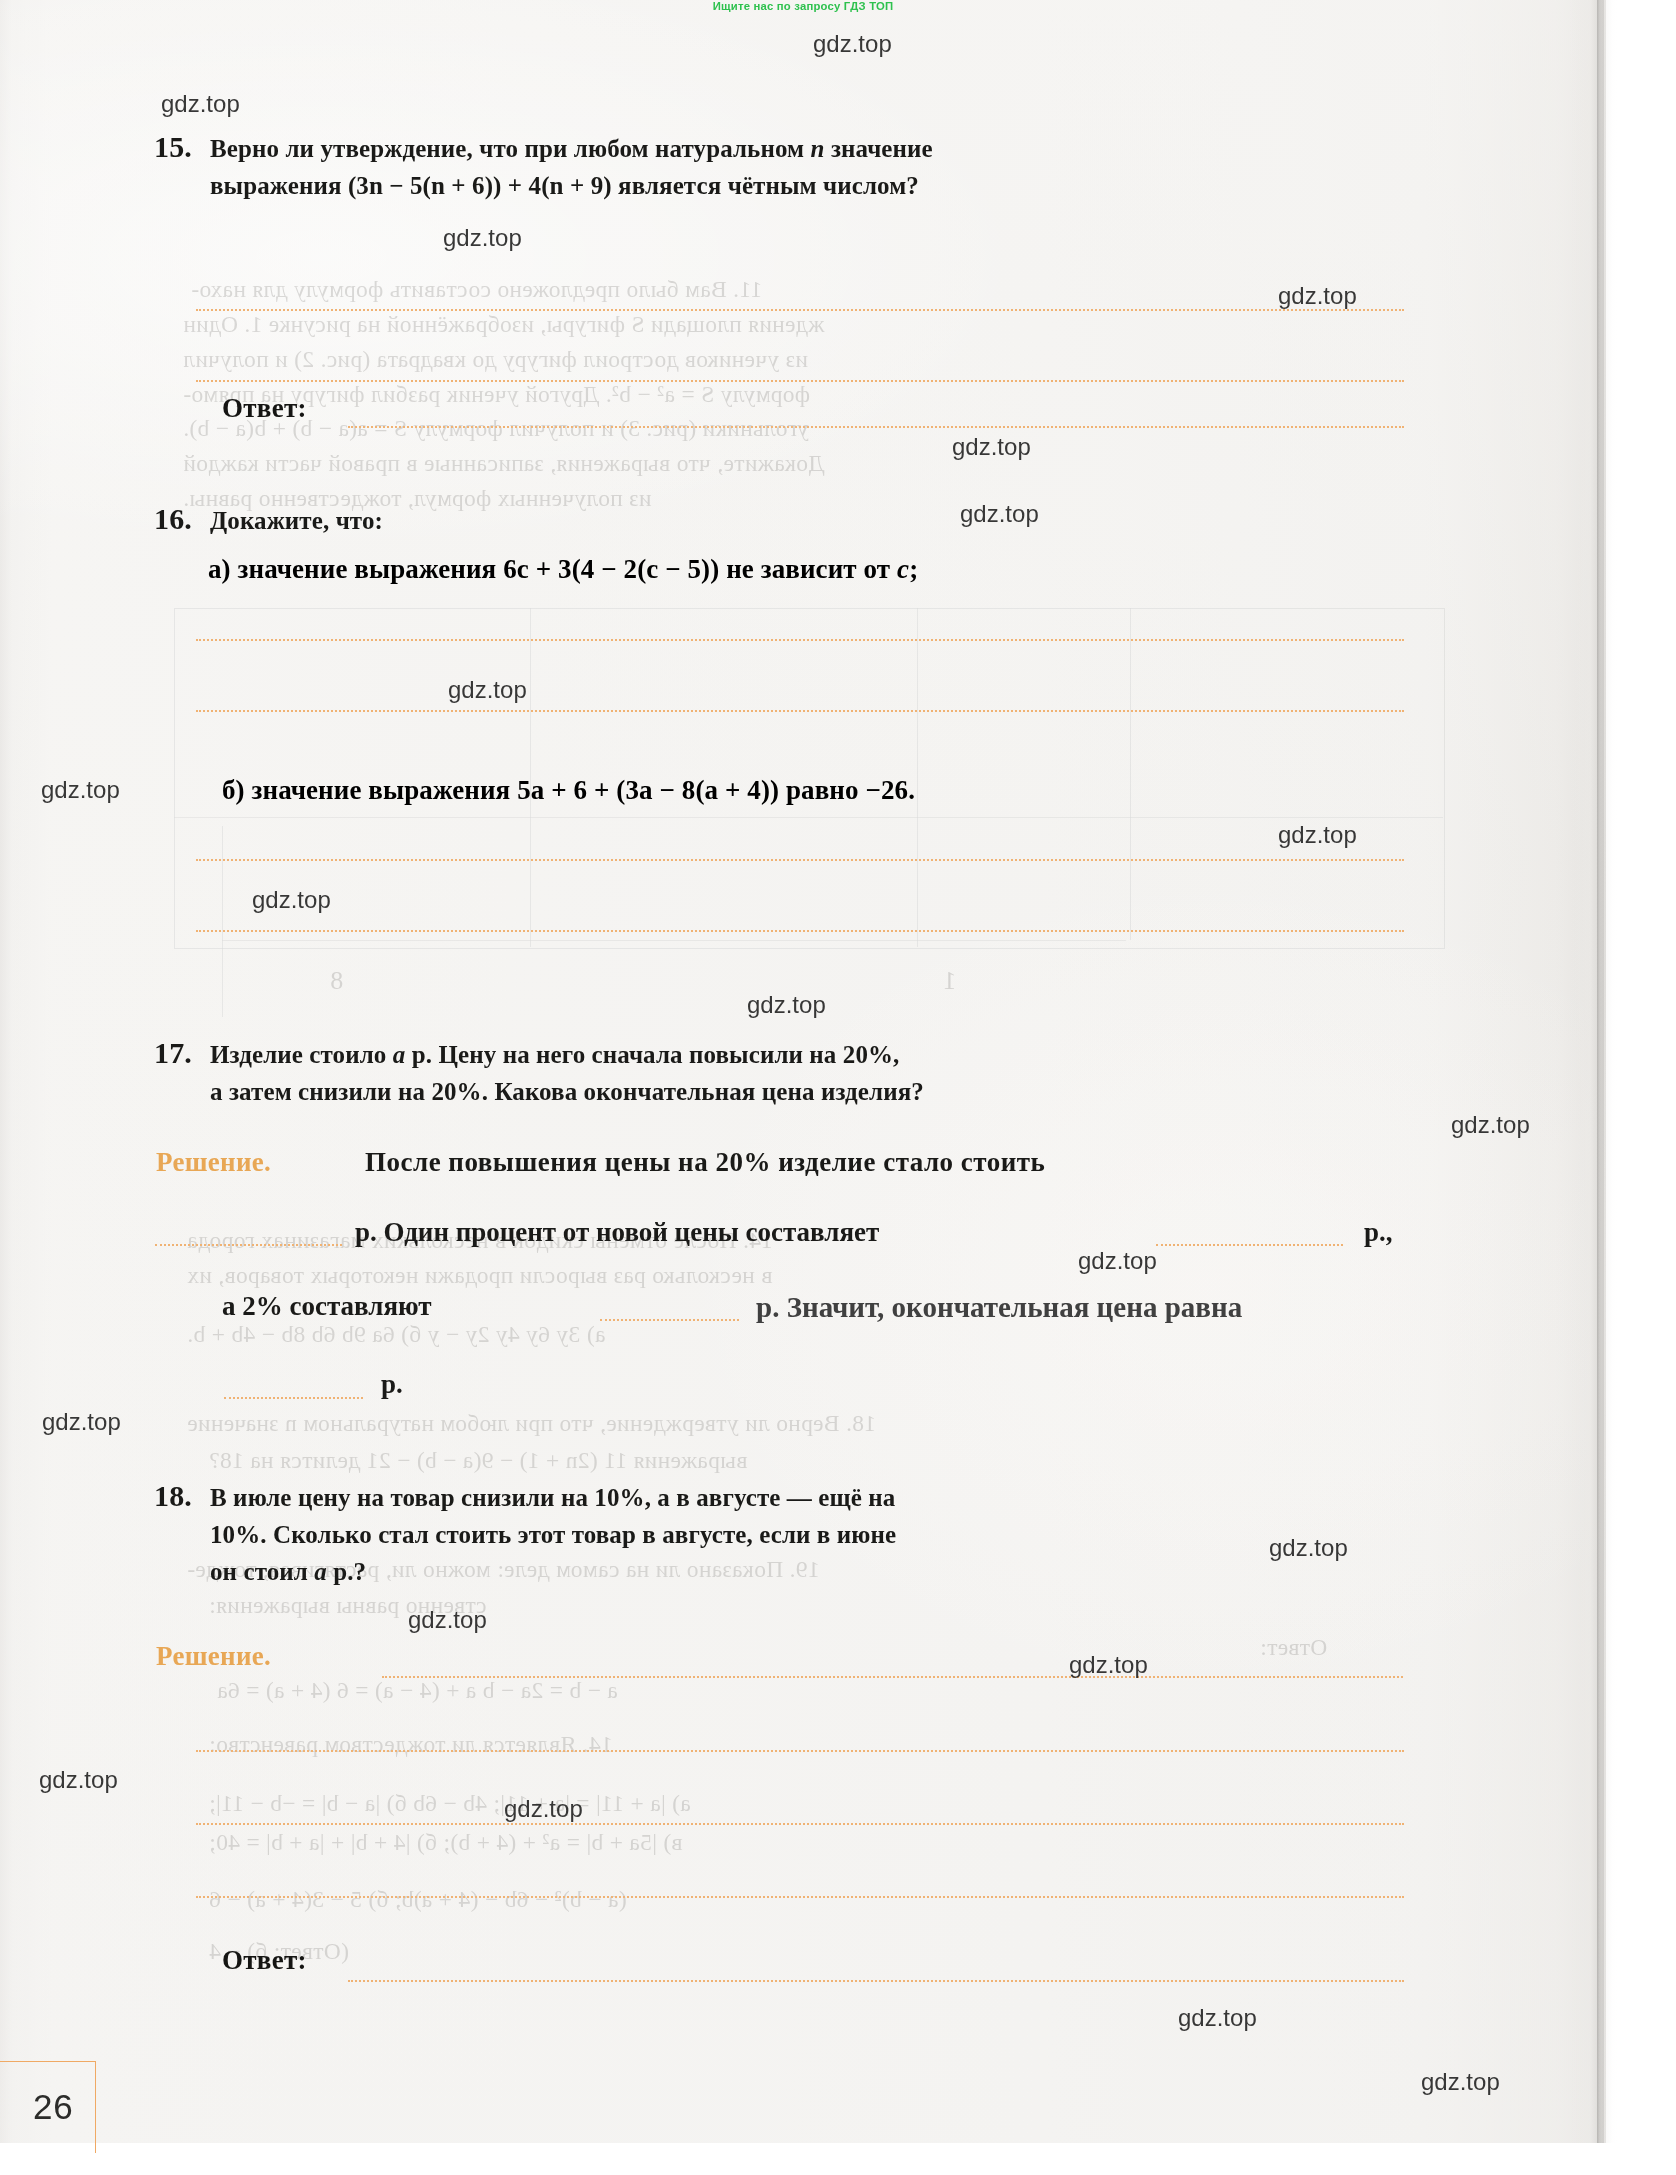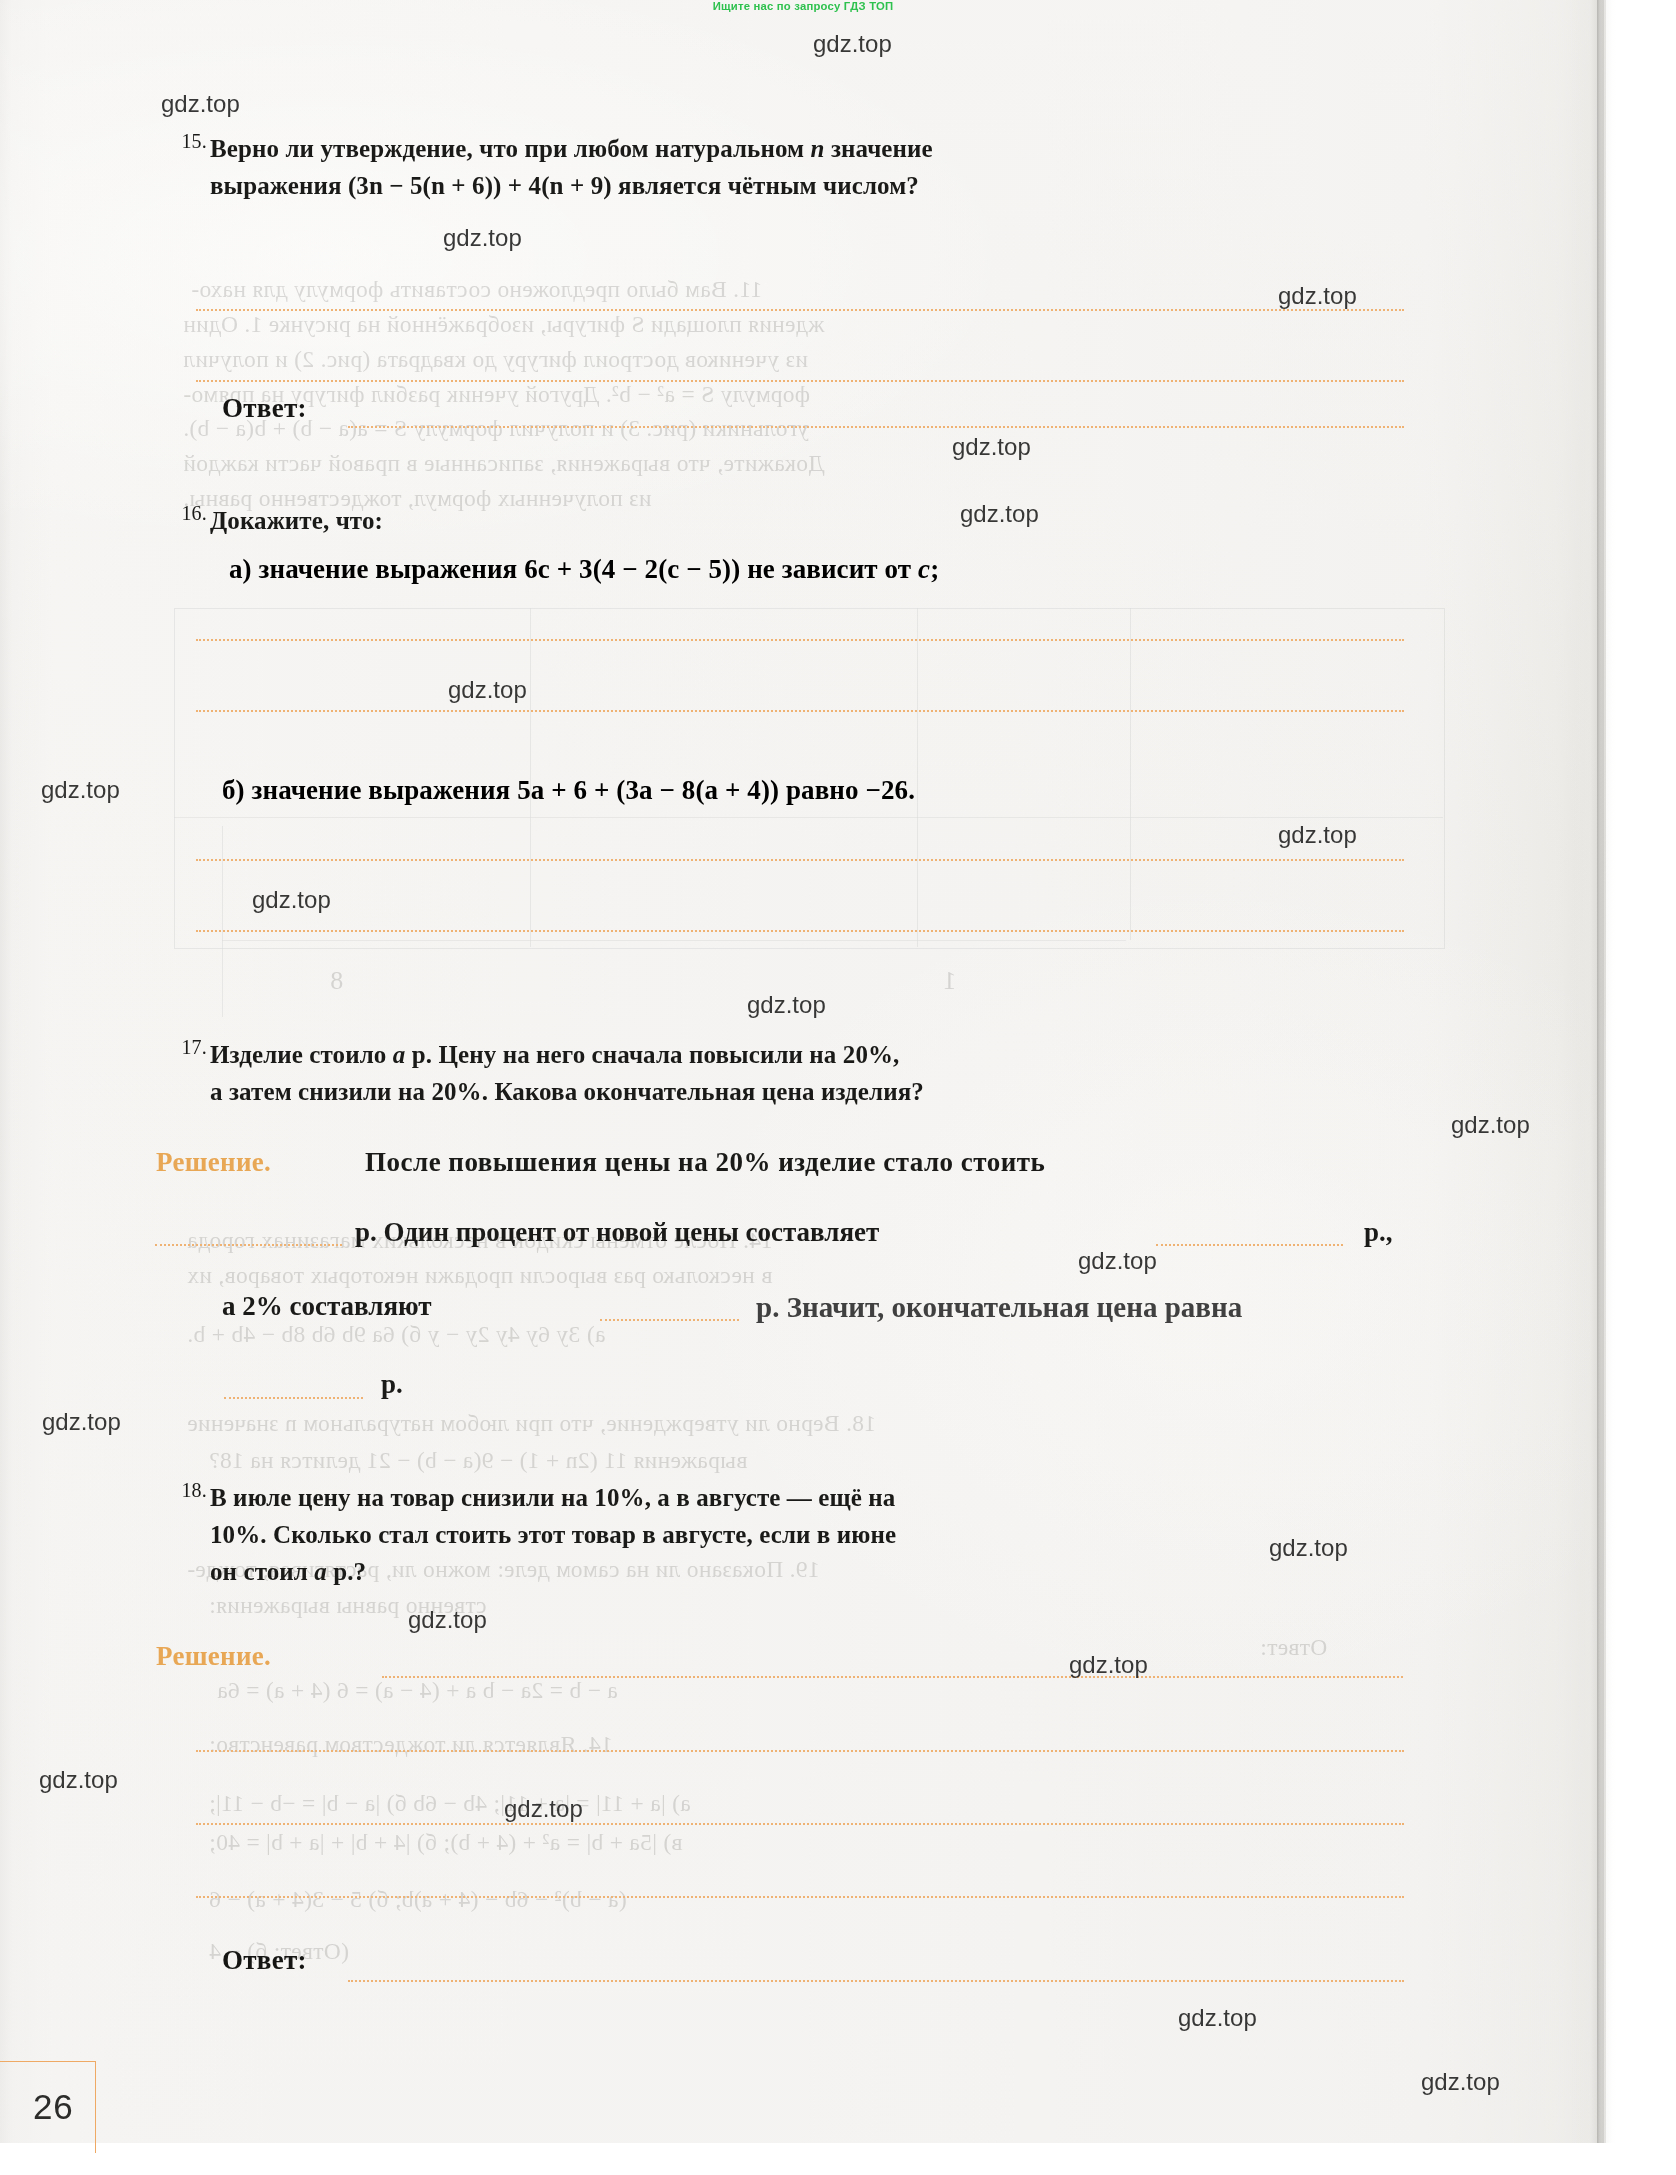--- a/index.html
+++ b/index.html
@@ -163,23 +163,23 @@
   .task {
     position: absolute;
     color: #1a1a18;
   }
 
   .task-num {
     position: absolute;
     left: 0;
     top: 0;
     width: 68px;
-    text-align: right;
-    font-weight: 400;
-    font-size: 20px;
+    text-align: center;
+    font-weight: 700;
+    font-size: 30px;
     letter-spacing: 0.2px;
   }
   .task-body {
     margin-left: 71px;
     font-size: 25px;
     line-height: 37px;
     font-weight: 700;
     letter-spacing: 0.1px;
     text-align: justify;
   }
@@ -304,21 +304,21 @@
     <div class="dots" style="left:196px; top:380px; width:1208px;"></div>
 
     <div class="label-answer" style="left:222px; top:393px;">Ответ:</div>
     <div class="dots" style="left:348px; top:426px; width:1056px;"></div>
 
     <div class="task" style="left:139px; top:502px; width:1251px;">
       <div class="task-num">16.</div>
       <div class="task-body" style="white-space:nowrap;">Докажите, что:</div>
     </div>
 
-    <div class="sub-item" style="left:229px; top:551px; white-space:nowrap;">
+    <div class="sub-item" style="left:208px; top:551px; white-space:nowrap;">
       <span>а) значение выражения </span><span class="m">6c + 3(4 − 2(c − 5))</span><span> не зависит от </span><span class="mi">c</span><span>;</span>
     </div>
 
     <div class="dots" style="left:196px; top:639px; width:1208px;"></div>
     <div class="dots" style="left:196px; top:710px; width:1208px;"></div>
 
     <div class="sub-item" style="left:222px; top:772px; white-space:nowrap;">
       <span>б) значение выражения </span><span class="m">5a + 6 + (3a − 8(a + 4))</span><span> равно −26.</span>
     </div>
 

